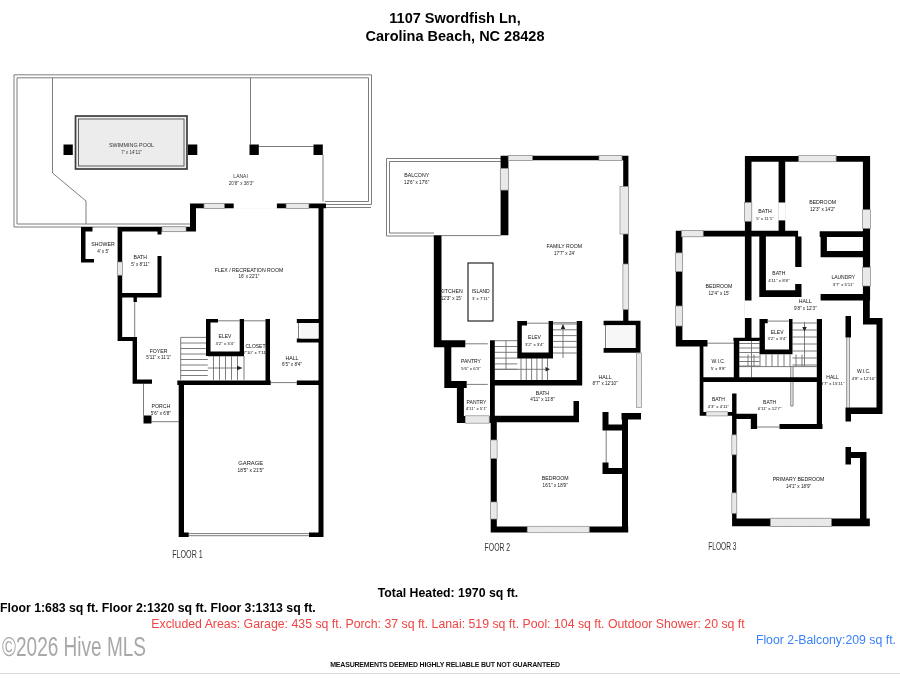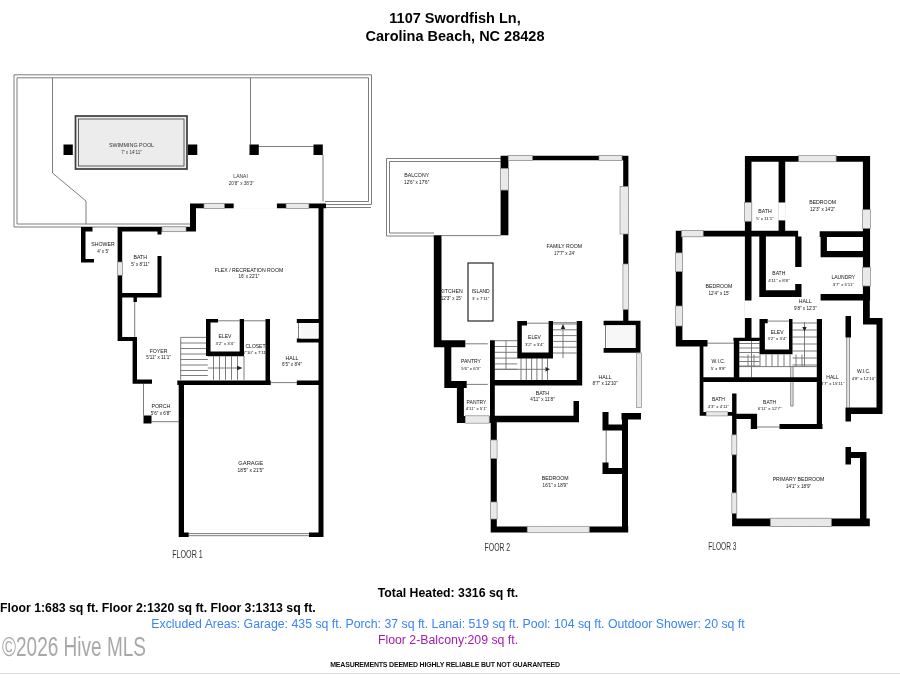--- a/index.html
+++ b/index.html
@@ -1,20 +1,20 @@
 <!DOCTYPE html>
 <html><head><meta charset="utf-8"><title>1107 Swordfish Ln</title>
 <style>
 html,body{margin:0;padding:0;background:#fff;width:900px;height:678px;overflow:hidden}
 body{font-family:"Liberation Sans",sans-serif;position:relative}
 .hdr{position:absolute;top:9px;left:0;width:910px;text-align:center;font-weight:bold;font-size:14.5px;line-height:18.3px;color:#000}
 .b1{position:absolute;top:586px;left:0;width:896px;text-align:center;font-weight:bold;font-size:12.3px;color:#000}
 .b2{position:absolute;top:601px;left:0;width:896px;text-align:left;font-weight:bold;font-size:12.3px;color:#000}
-.b3{position:absolute;top:617px;left:0;width:896px;text-align:center;font-size:12.3px;color:#3b82f6}
-.b4{position:absolute;top:632.5px;left:0;width:896px;text-align:center;font-size:12.3px;color:#a21caf}
+.b3{position:absolute;top:617px;left:0;width:896px;text-align:center;font-size:12.3px;color:#ef4444}
+.b4{position:absolute;top:632.5px;left:0;width:896px;text-align:right;font-size:12.3px;color:#3b82f6}
 .b5{position:absolute;top:661px;left:0;width:890px;text-align:center;font-weight:bold;font-size:7px;letter-spacing:-0.2px;color:#111}
 .wm{position:absolute;top:631px;left:2px;font-size:28px;color:#a8a8a8;transform:scaleX(0.679);transform-origin:0 0}
 .rule{position:absolute;top:672.5px;left:0;width:900px;border-top:1px solid #dcdcdc}
 .plan{position:absolute;top:0;left:0}
 </style></head>
 <body>
 <div class="plan"><svg width="900" height="678" viewBox="0 0 900 678" font-family="Liberation Sans, sans-serif">
       <rect x="0" y="0" width="900" height="678" fill="#ffffff"></rect>
       <path d="M325,204.5 H371.5 V74.8 H14 V227 H190" fill="none" stroke="#6e6e6e" stroke-width="0.9"></path>
       <path d="M325,201.5 H368.5 V77.8 H17 V224 H190" fill="none" stroke="#6e6e6e" stroke-width="0.9"></path>
@@ -225,18 +225,18 @@
       <text x="769.6" y="404.2" font-size="5" font-weight="normal" fill="#111111" text-anchor="middle" style="">BATH</text>
       <text x="769.6" y="410.2" font-size="4.4" font-weight="normal" fill="#111111" text-anchor="middle" style="">6'11" x 12'7"</text>
       <text x="832.6" y="379.2" font-size="5" font-weight="normal" fill="#111111" text-anchor="middle" style="">HALL</text>
       <text x="832.6" y="385.2" font-size="4.4" font-weight="normal" fill="#111111" text-anchor="middle" style="">3'7" x 15'11"</text>
       <text x="863.7" y="373.2" font-size="5" font-weight="normal" fill="#111111" text-anchor="middle" style="">W.I.C.</text>
       <text x="863.7" y="380.2" font-size="4.4" font-weight="normal" fill="#111111" text-anchor="middle" style="">4'8" x 12'10"</text>
       <text x="798.5" y="481.2" font-size="5.2" font-weight="normal" fill="#111111" text-anchor="middle" style="">PRIMARY BEDROOM</text>
       <text x="798.5" y="487.7" font-size="4.6" font-weight="normal" fill="#111111" text-anchor="middle" style="">14'1" x 18'9"</text>
     </svg></div>
 <div class="hdr">1107 Swordfish Ln,<br>Carolina Beach, NC 28428</div>
-<div class="b1">Total Heated: 3316 sq ft.</div>
+<div class="b1">Total Heated: 1970 sq ft.</div>
 <div class="b2">Floor 1:683 sq ft. Floor 2:1320 sq ft. Floor 3:1313 sq ft.</div>
 <div class="b3">Excluded Areas: Garage: 435 sq ft. Porch: 37 sq ft. Lanai: 519 sq ft. Pool: 104 sq ft. Outdoor Shower: 20 sq ft</div>
 <div class="b4">Floor 2-Balcony:209 sq ft.</div>
 <div class="b5">MEASUREMENTS DEEMED HIGHLY RELIABLE BUT NOT GUARANTEED</div>
 <div class="wm">©2026 Hive MLS</div>
 <div class="rule"></div>
 </body></html>

